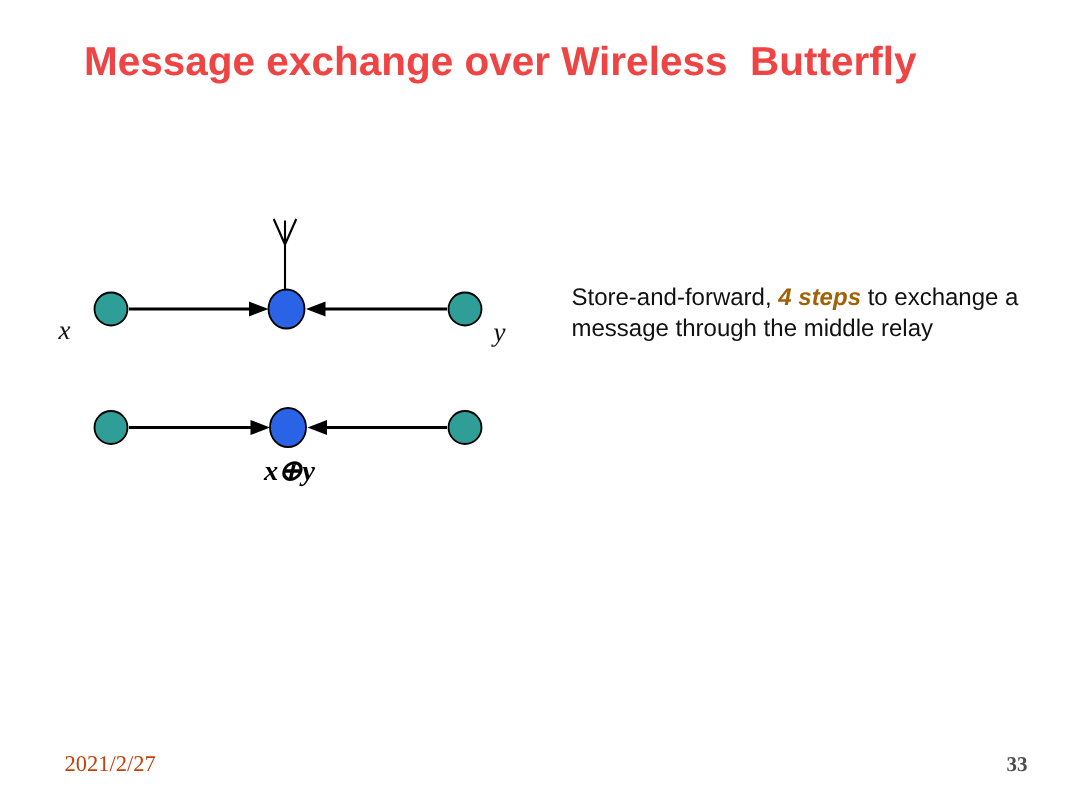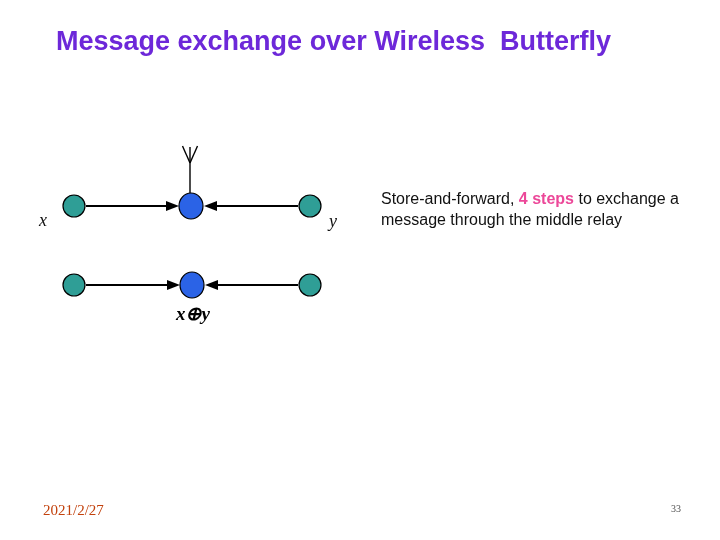--- a/index.html
+++ b/index.html
@@ -10,52 +10,53 @@
     font-family:"Liberation Sans",sans-serif;
     overflow:hidden;
   }
   .title{
     position:absolute;
     top:26px;left:0;width:667px;
     margin:0;
     text-align:center;
     font-size:27px;
     font-weight:bold;
-    color:#6d28d9;
+    color:#ef4444;
     line-height:31px;
   }
   .title .tline{display:block;white-space:pre;}
   .diagram{
     position:absolute;
     left:0;top:130px;
   }
   .note{
     position:absolute;
     left:381px;
     width:305px;
     font-size:16px;
     line-height:21px;
     color:#111111;
   }
   .note-sf{top:188px;}
   .note-nc{top:271px;}
-  .hl{font-weight:bold;color:#ec4899;}
+  .hl{font-weight:bold;color:#a16207;font-style:italic;}
   .footer-date{
     position:absolute;
     left:43px;top:502px;
     font-family:"Liberation Serif",serif;
     font-size:15px;
     color:#c2410c;
   }
   .footer-page{
     position:absolute;
     left:671px;top:503px;
     font-family:"Liberation Serif",serif;
-    font-size:10px;
+    font-size:14px;
     color:#4d4d4d;
+    font-weight:bold;
   }
   .dlabel{
     font-family:"Liberation Serif",serif;
     font-style:italic;
     font-size:18px;
     fill:#111;
   }
   .dlabel-xor{
     font-family:"Liberation Serif",serif;
     font-style:italic;

